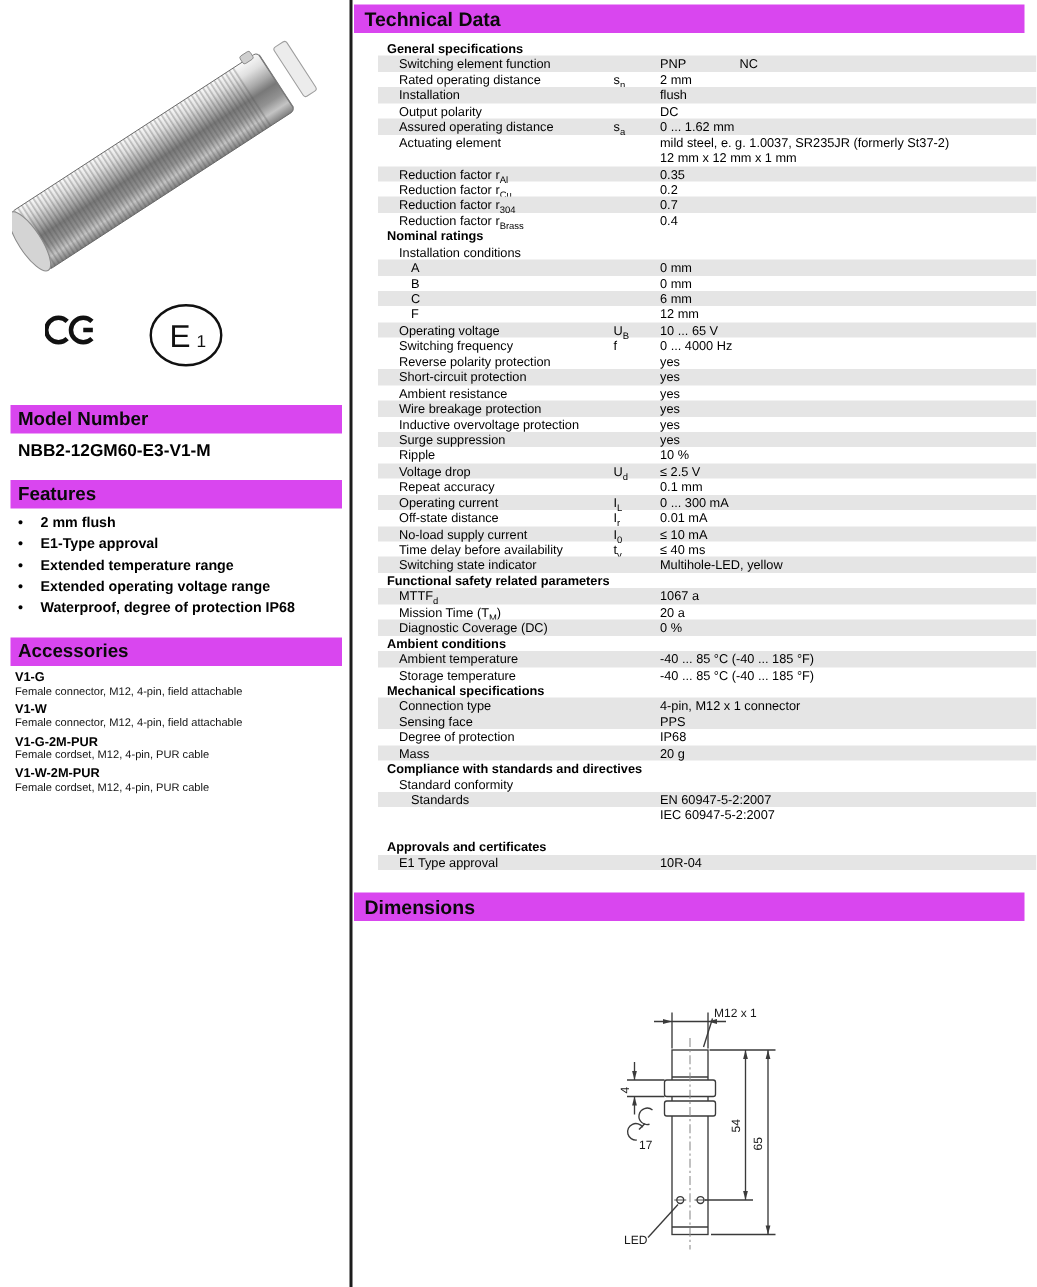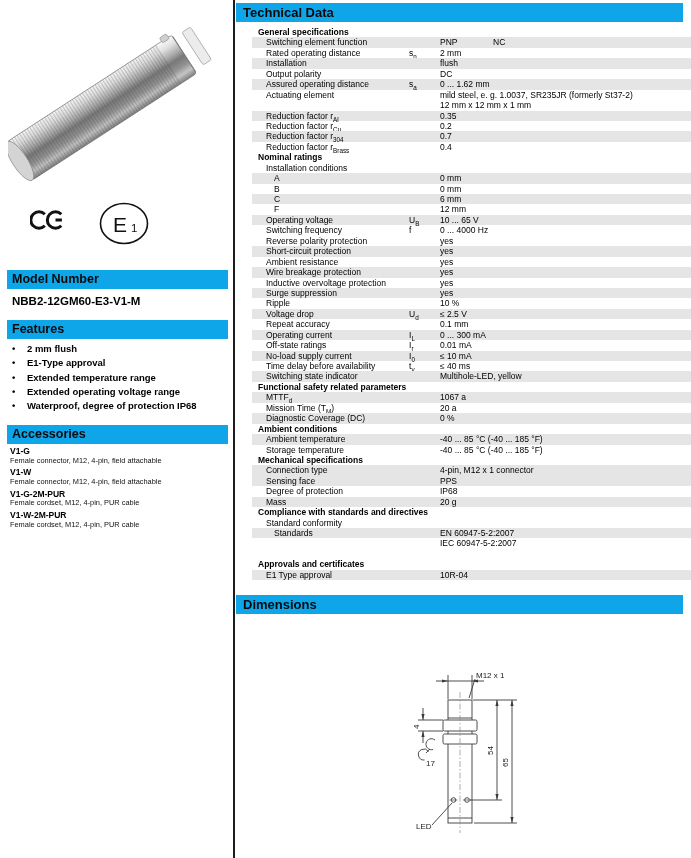--- a/index.html
+++ b/index.html
@@ -1,21 +1,21 @@
 <!DOCTYPE html>
 <html><head>
 <meta charset="utf-8">
 <style>
   html,body{margin:0;padding:0;background:#fff;}
   .page{position:relative;width:691px;height:858px;background:#ffffff;
         font-family:"Liberation Sans",sans-serif;color:#000;overflow:hidden;}
   .vrule{position:absolute;left:233px;top:0;width:2px;height:858px;background:#1c1c1c;}
 
   
-  .bar{position:absolute;background:#0ea5e9;font-weight:bold;box-sizing:border-box;color:#0a0a0a;}
+  .bar{position:absolute;background:#d946ef;font-weight:bold;box-sizing:border-box;color:#0a0a0a;}
   .bar.right{left:236px;width:447px;height:19px;font-size:13px;line-height:19px;padding-left:7px;}
   .bar.left{left:7px;width:221px;height:19px;font-size:12.5px;line-height:19px;padding-left:5px;}
 
   
   .model-value{position:absolute;left:12px;top:295px;font-size:11.5px;font-weight:bold;}
   .features-list{position:absolute;left:12px;top:342px;width:214px;}
   .feat{display:flex;font-size:9.5px;font-weight:bold;line-height:14.3px;}
   .feat .blt{width:15px;}
   .acc-list{position:absolute;left:10px;top:447px;width:218px;}
   .acc{margin-bottom:3.4px;}
@@ -251,21 +251,21 @@
       <div class="tr">
         <span class="lb">Repeat accuracy</span>
         <span class="vl">0.1 mm</span>
       </div>
       <div class="tr g">
         <span class="lb">Operating current</span>
         <span class="sy">I<sub>L</sub></span>
         <span class="vl">0 ... 300 mA</span>
       </div>
       <div class="tr">
-        <span class="lb">Off-state ratings</span>
+        <span class="lb">Off-state distance</span>
         <span class="sy">I<sub>r</sub></span>
         <span class="vl">0.01 mA</span>
       </div>
       <div class="tr g">
         <span class="lb">No-load supply current</span>
         <span class="sy">I<sub>0</sub></span>
         <span class="vl">≤ 10 mA</span>
       </div>
       <div class="tr">
         <span class="lb">Time delay before availability</span>

